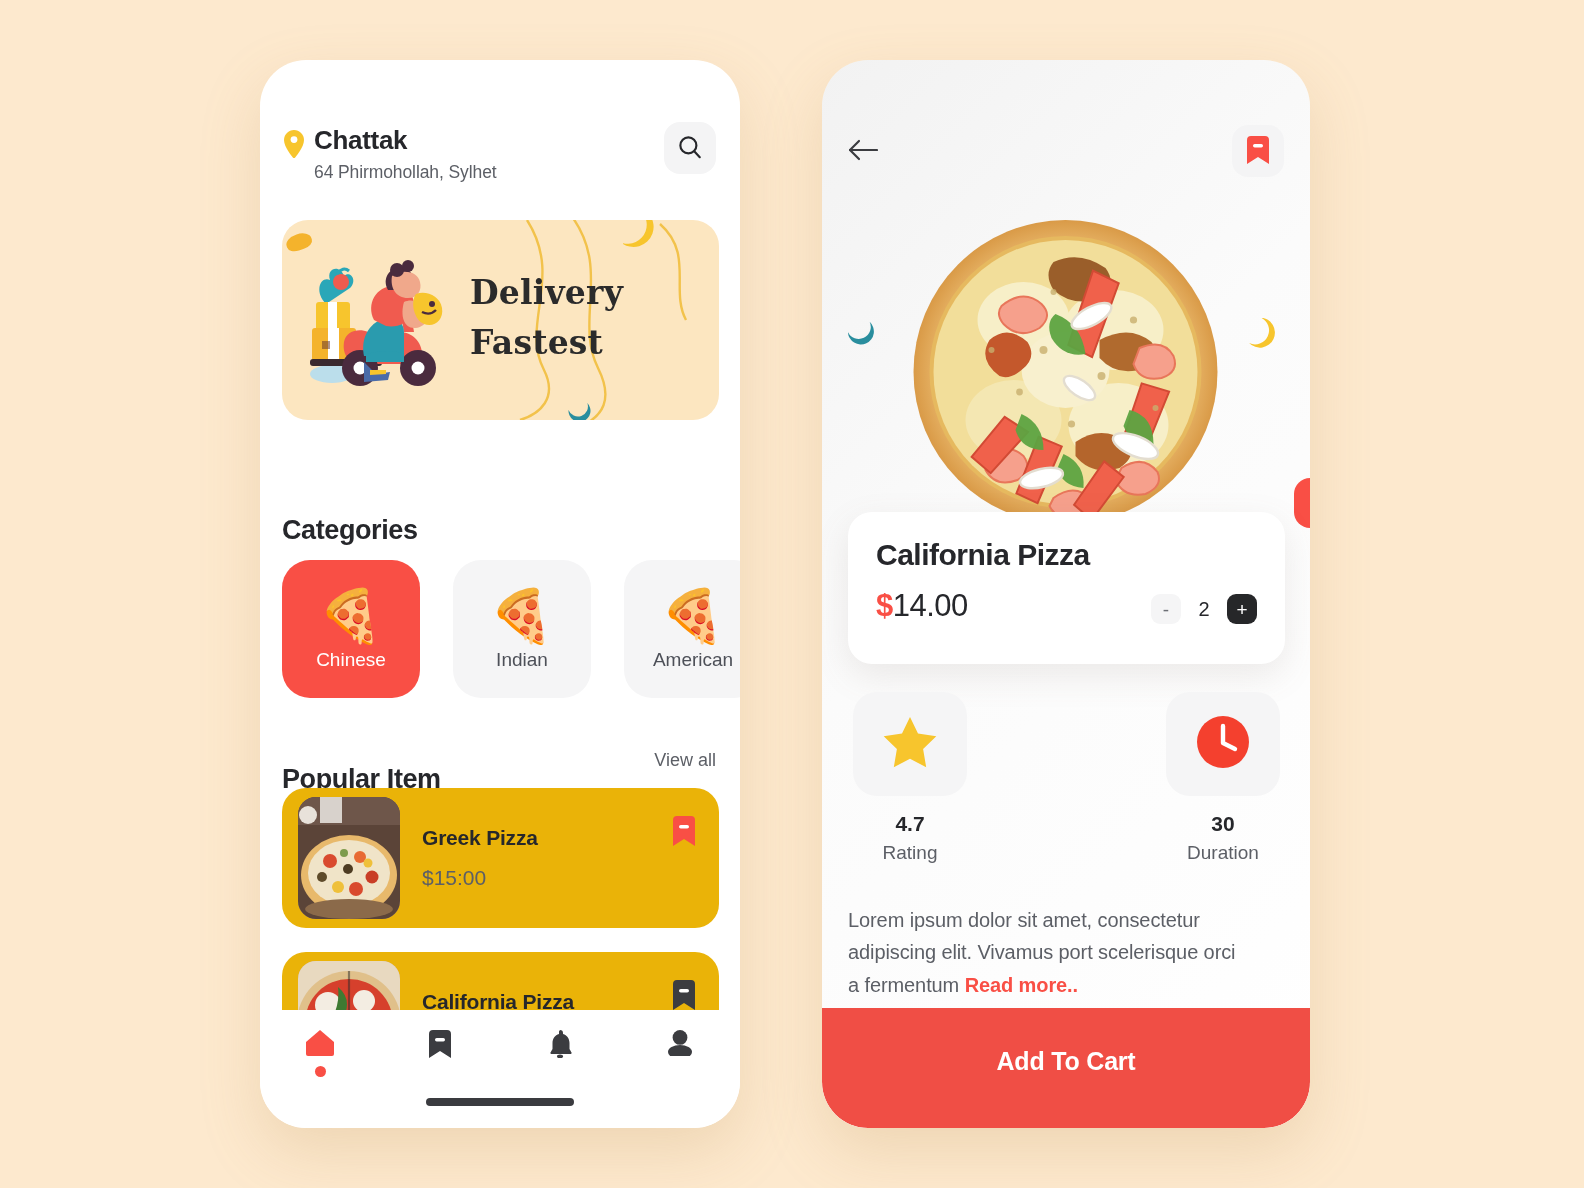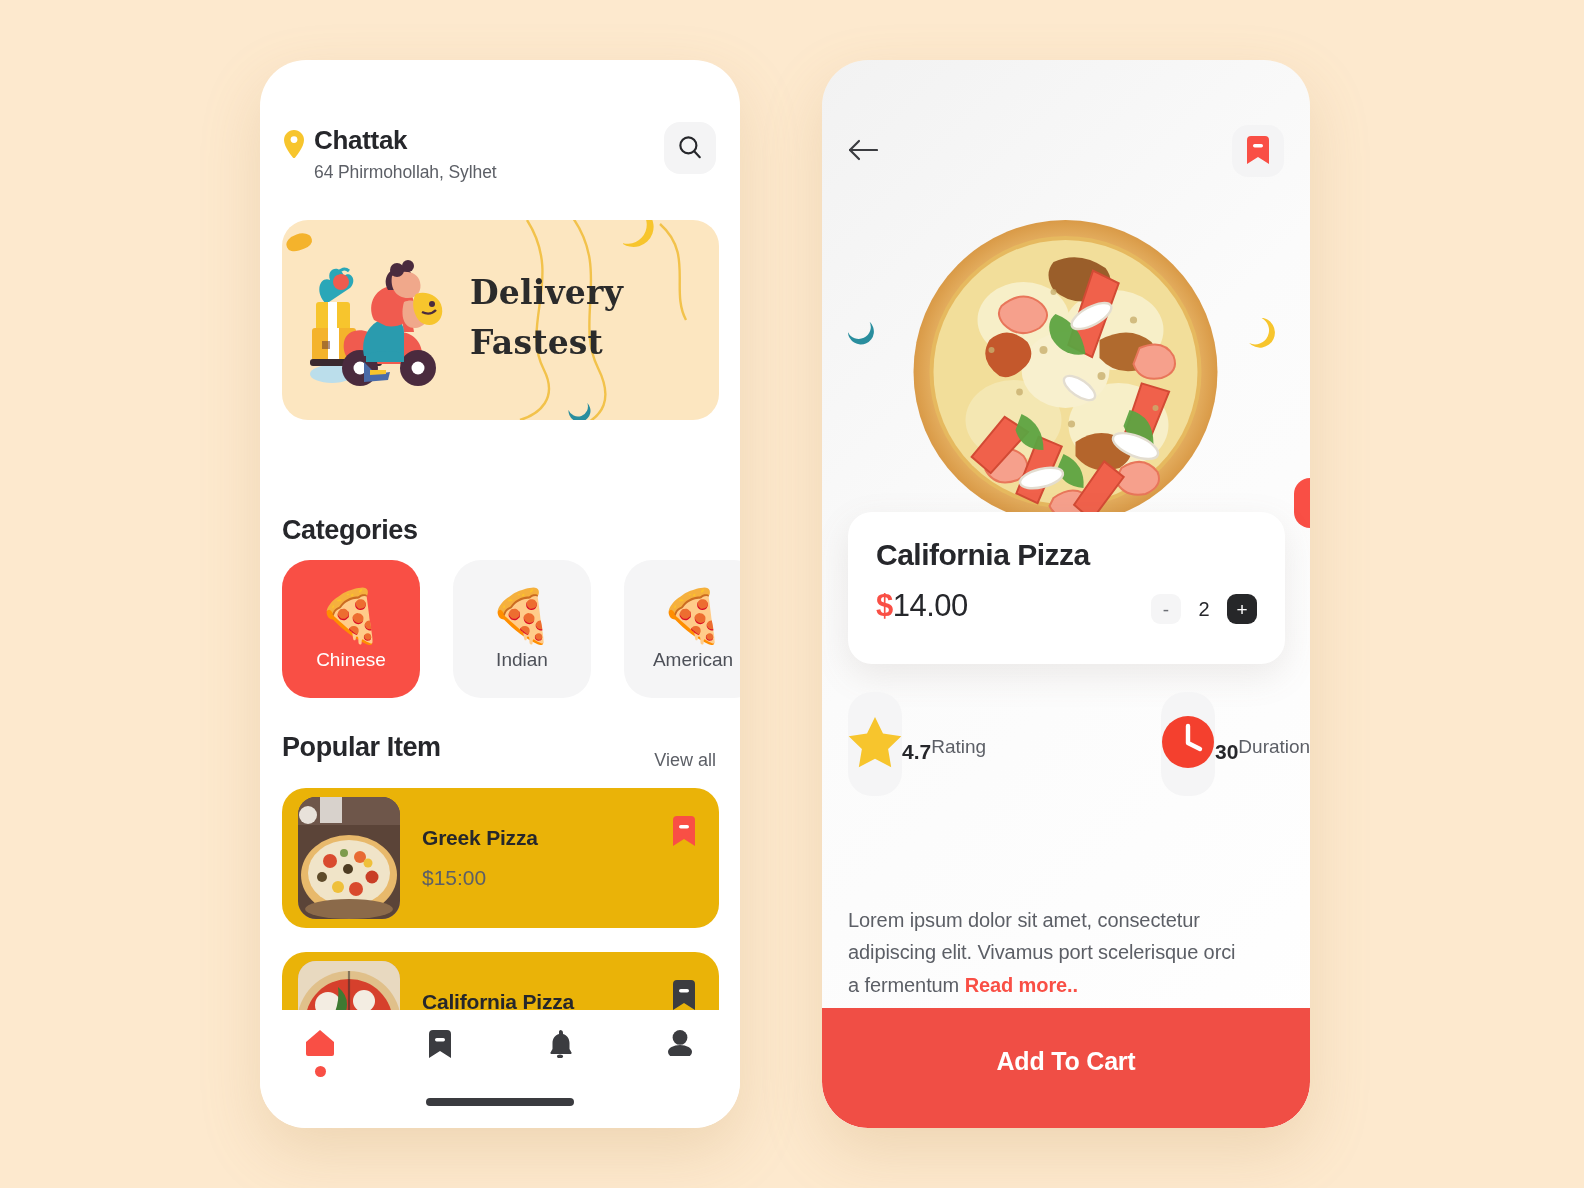--- a/index.html
+++ b/index.html
@@ -84,21 +84,21 @@
     position: absolute; left: 286px; bottom: -8px; width: 26px; height: 26px;
   }
   .scooter { position: absolute; left: 22px; top: 26px; width: 160px; height: 150px; }
 
   
   .sec-title {
     position: absolute; font-size: 27px; font-weight: bold;
     color: #26272B; letter-spacing: -0.4px;
   }
   #cat-title { left: 22px; top: 455px; }
-  #pop-title { left: 22px; top: 672px; }
+  #pop-title { left: 22px; top: 704px; }
   .view-all {
     position: absolute; right: 24px; top: 690px;
     font-size: 18px; color: #5C5F66; background: none; border: none;
     cursor: pointer; font-family: inherit;
   }
 
   
   .cats {
     position: absolute; left: 22px; top: 258px;
     display: flex; gap: 33px;
@@ -219,21 +219,21 @@
     font-family: inherit;
   }
   .step-minus { background: #F5F5F6; color: #6C6F75; }
   .step-plus { background: #262729; color: #ffffff; }
   .qty { font-size: 20px; color: #26272B; min-width: 14px; text-align: center; }
 
   .stats {
     position: absolute; left: 26px; top: 632px;
     width: 437px; display: flex; justify-content: space-between;
   }
-  .stat { width: 124px; display: flex; flex-direction: row; align-items: center; }
+  .stat { width: 124px; display: flex; flex-direction: column; align-items: center; }
   .stat-tile {
     width: 114px; height: 104px; border-radius: 24px; background: #F5F5F6;
     display: flex; align-items: center; justify-content: center;
   }
   .stat-val { font-size: 21px; font-weight: bold; color: #26272B; margin-top: 16px; }
   .stat-lbl { font-size: 19px; color: #5C5F66; margin-top: 6px; }
 
   .desc {
     position: absolute; left: 26px; top: 844px; width: 400px;
     font-size: 20px; line-height: 1.62; color: #5C5F66; letter-spacing: -0.1px;

